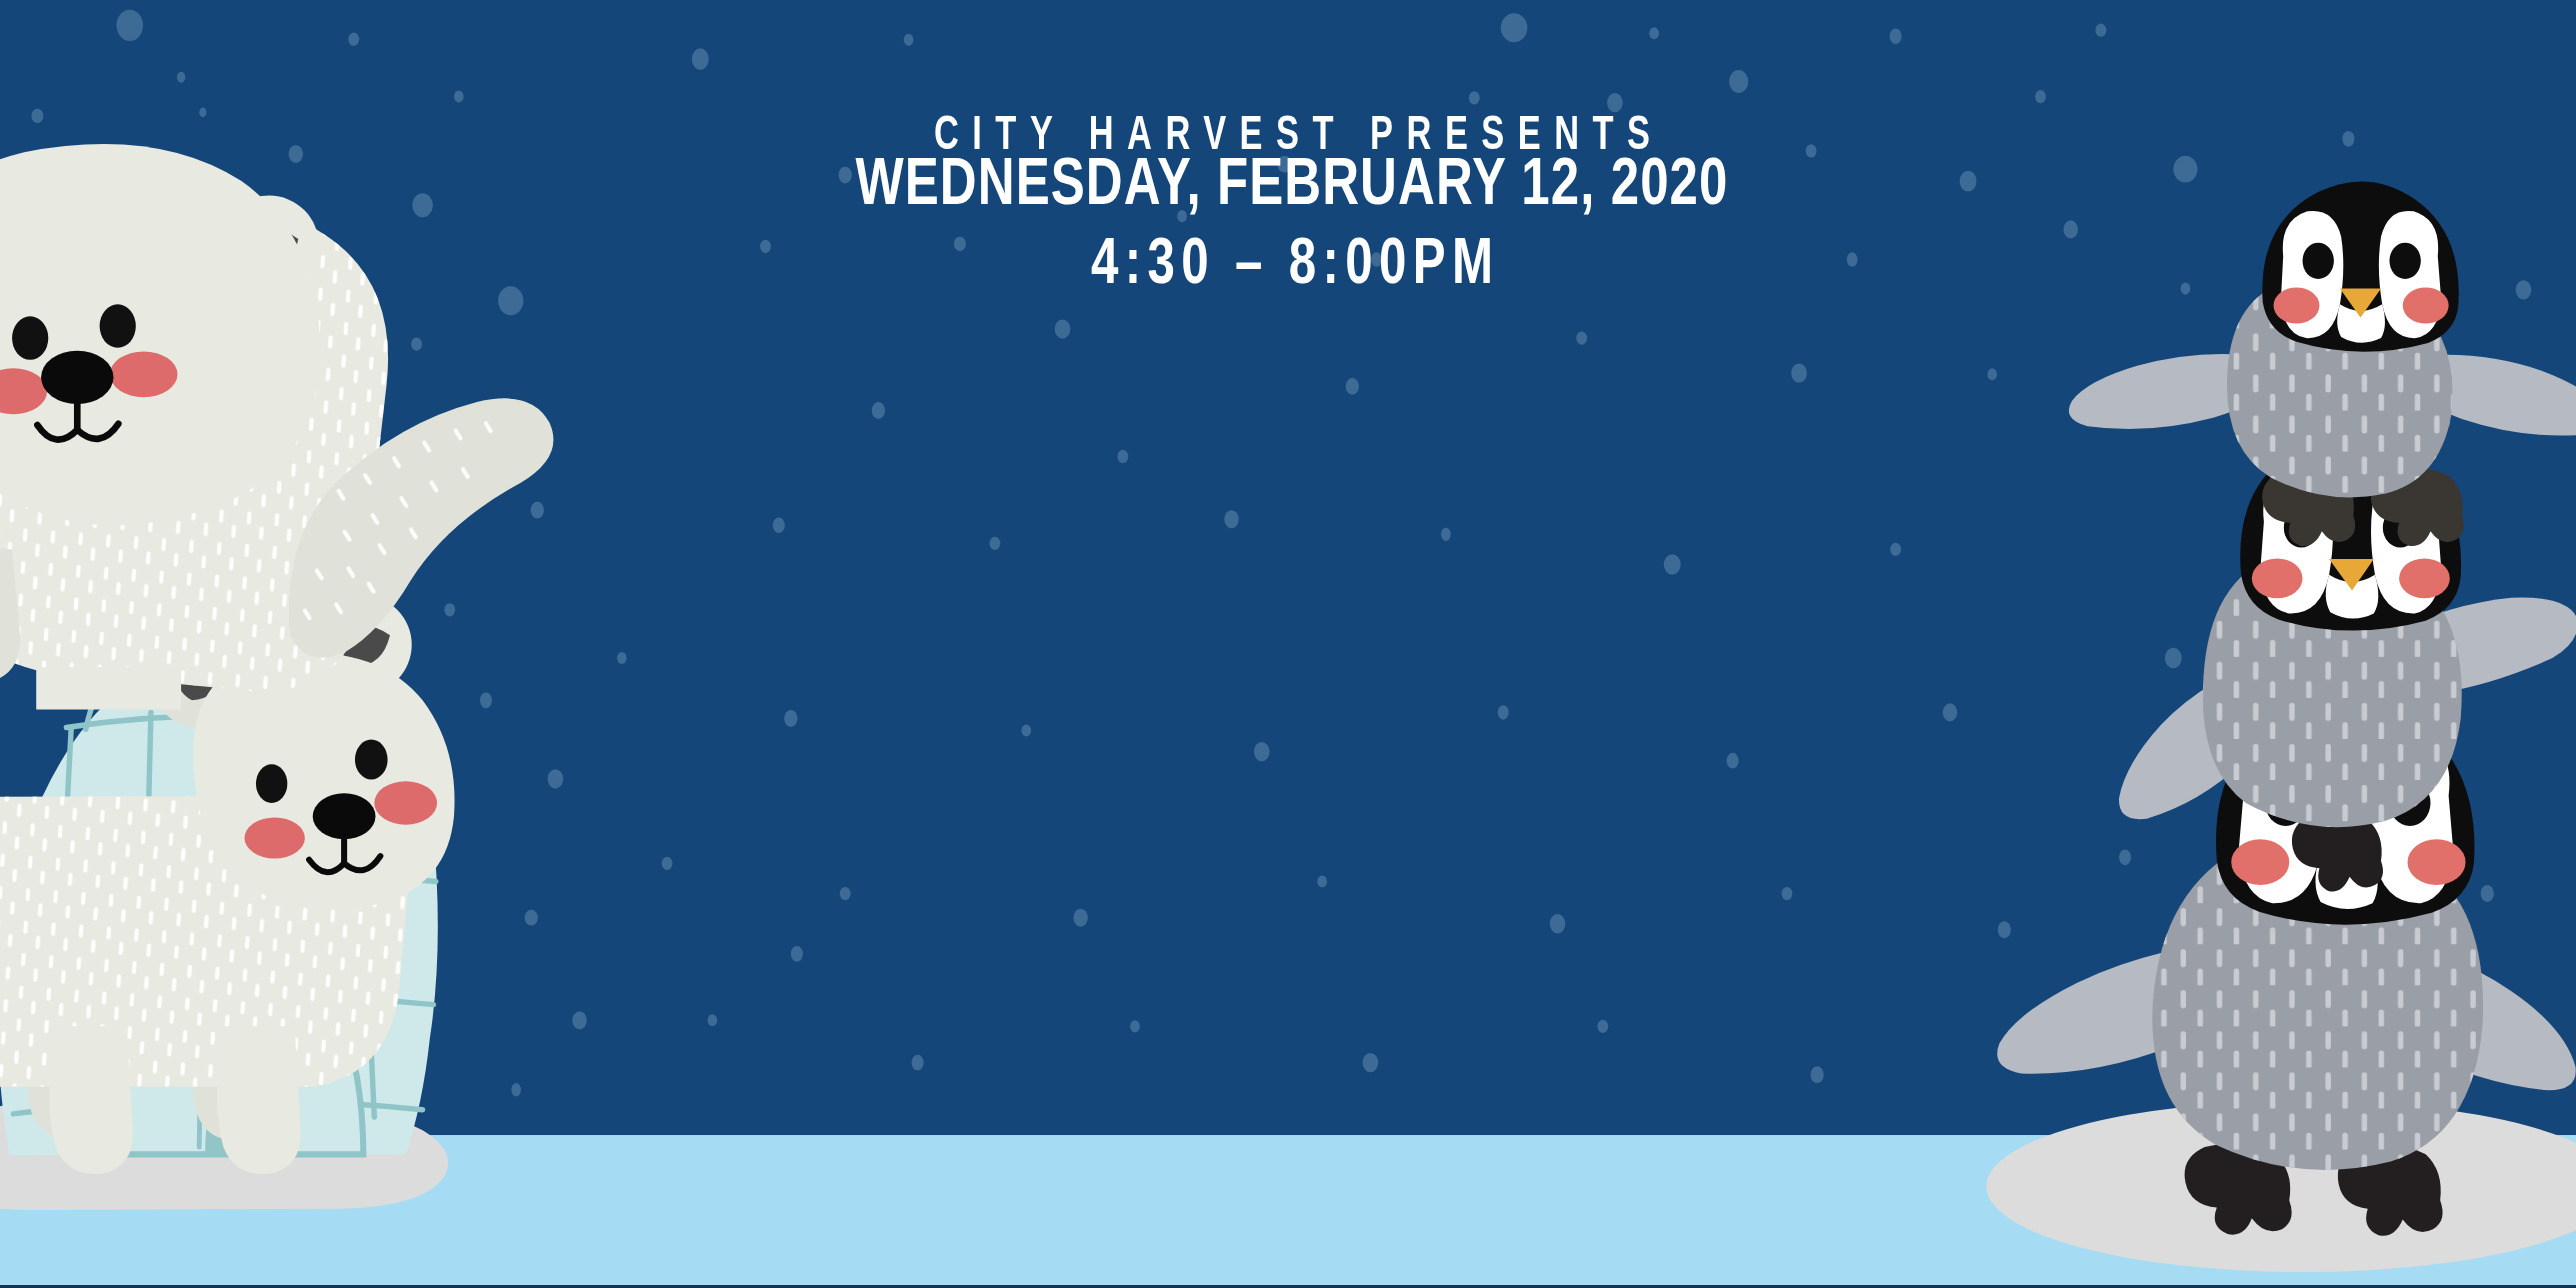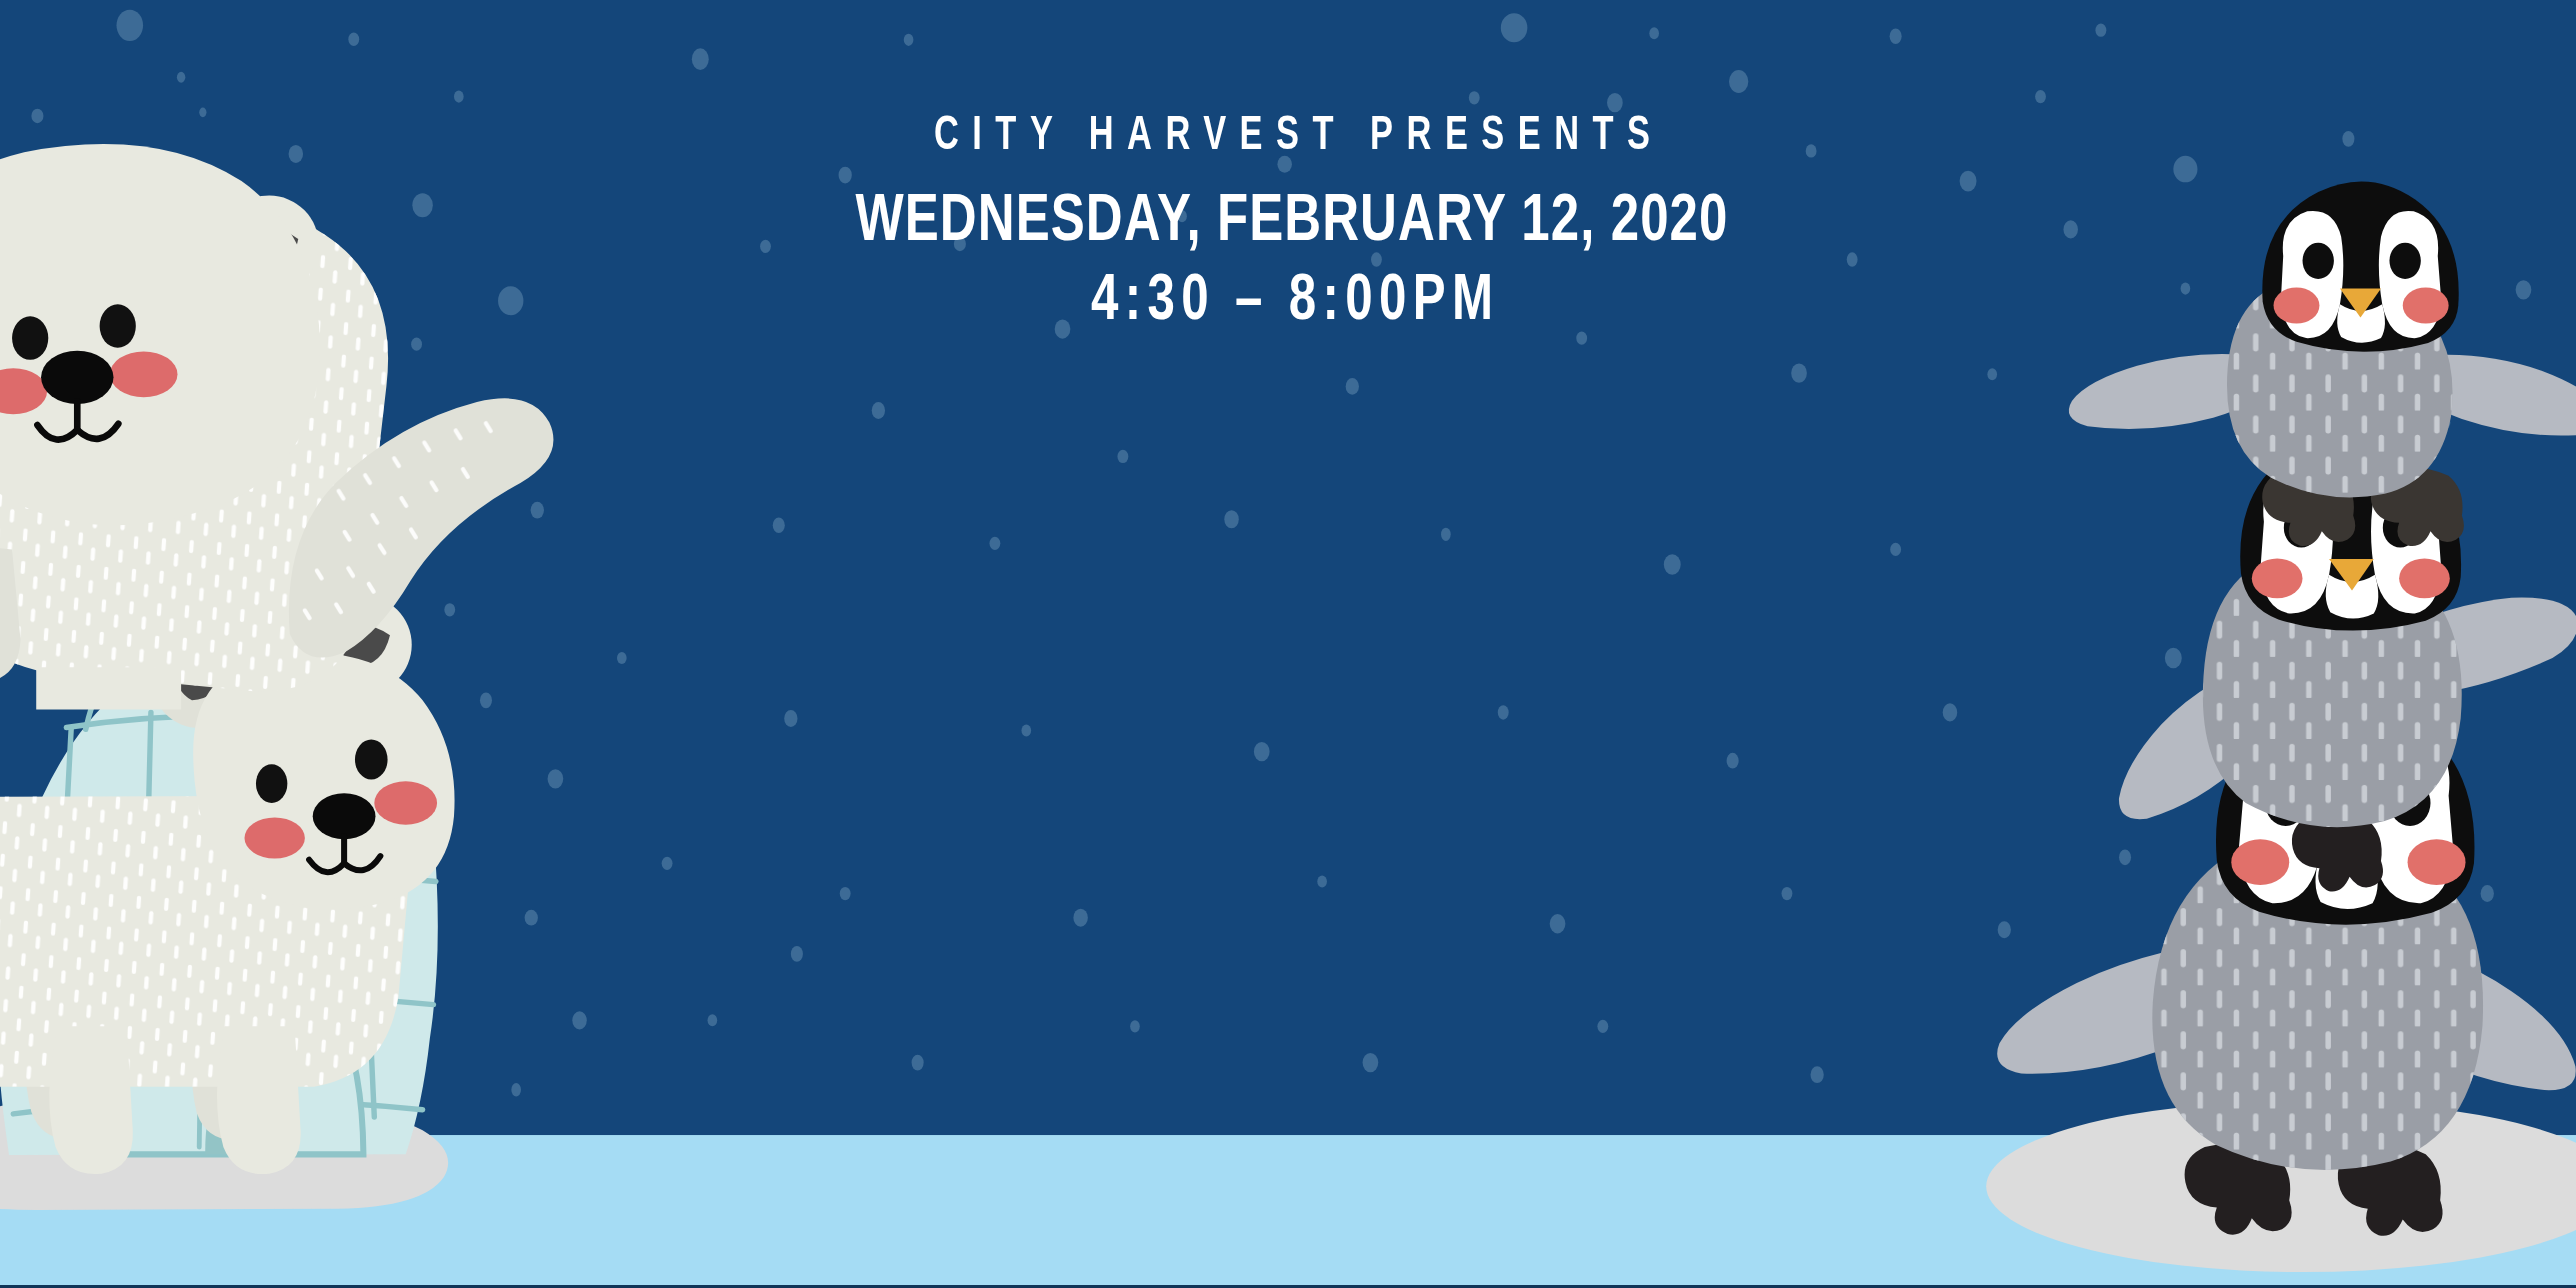--- a/index.html
+++ b/index.html
@@ -65,21 +65,20 @@
     transform-origin: center center;
   }
   #title-line-2 {
     font-size: 181px;
     letter-spacing: -4.8px;
     transform: scaleX(0.84) scaleY(1.30);
     transform-origin: center center;
     margin-top: 13.3px;
   }
   #date-wrap {
-    margin-top: 36px;
   }
   .date-line {
     display: block;
     color: #ffffff;
     font-family: "Liberation Sans Narrow", "Liberation Sans", sans-serif;
     font-weight: bold;
     line-height: 1.12;
     white-space: nowrap;
   }
   #date-line {

